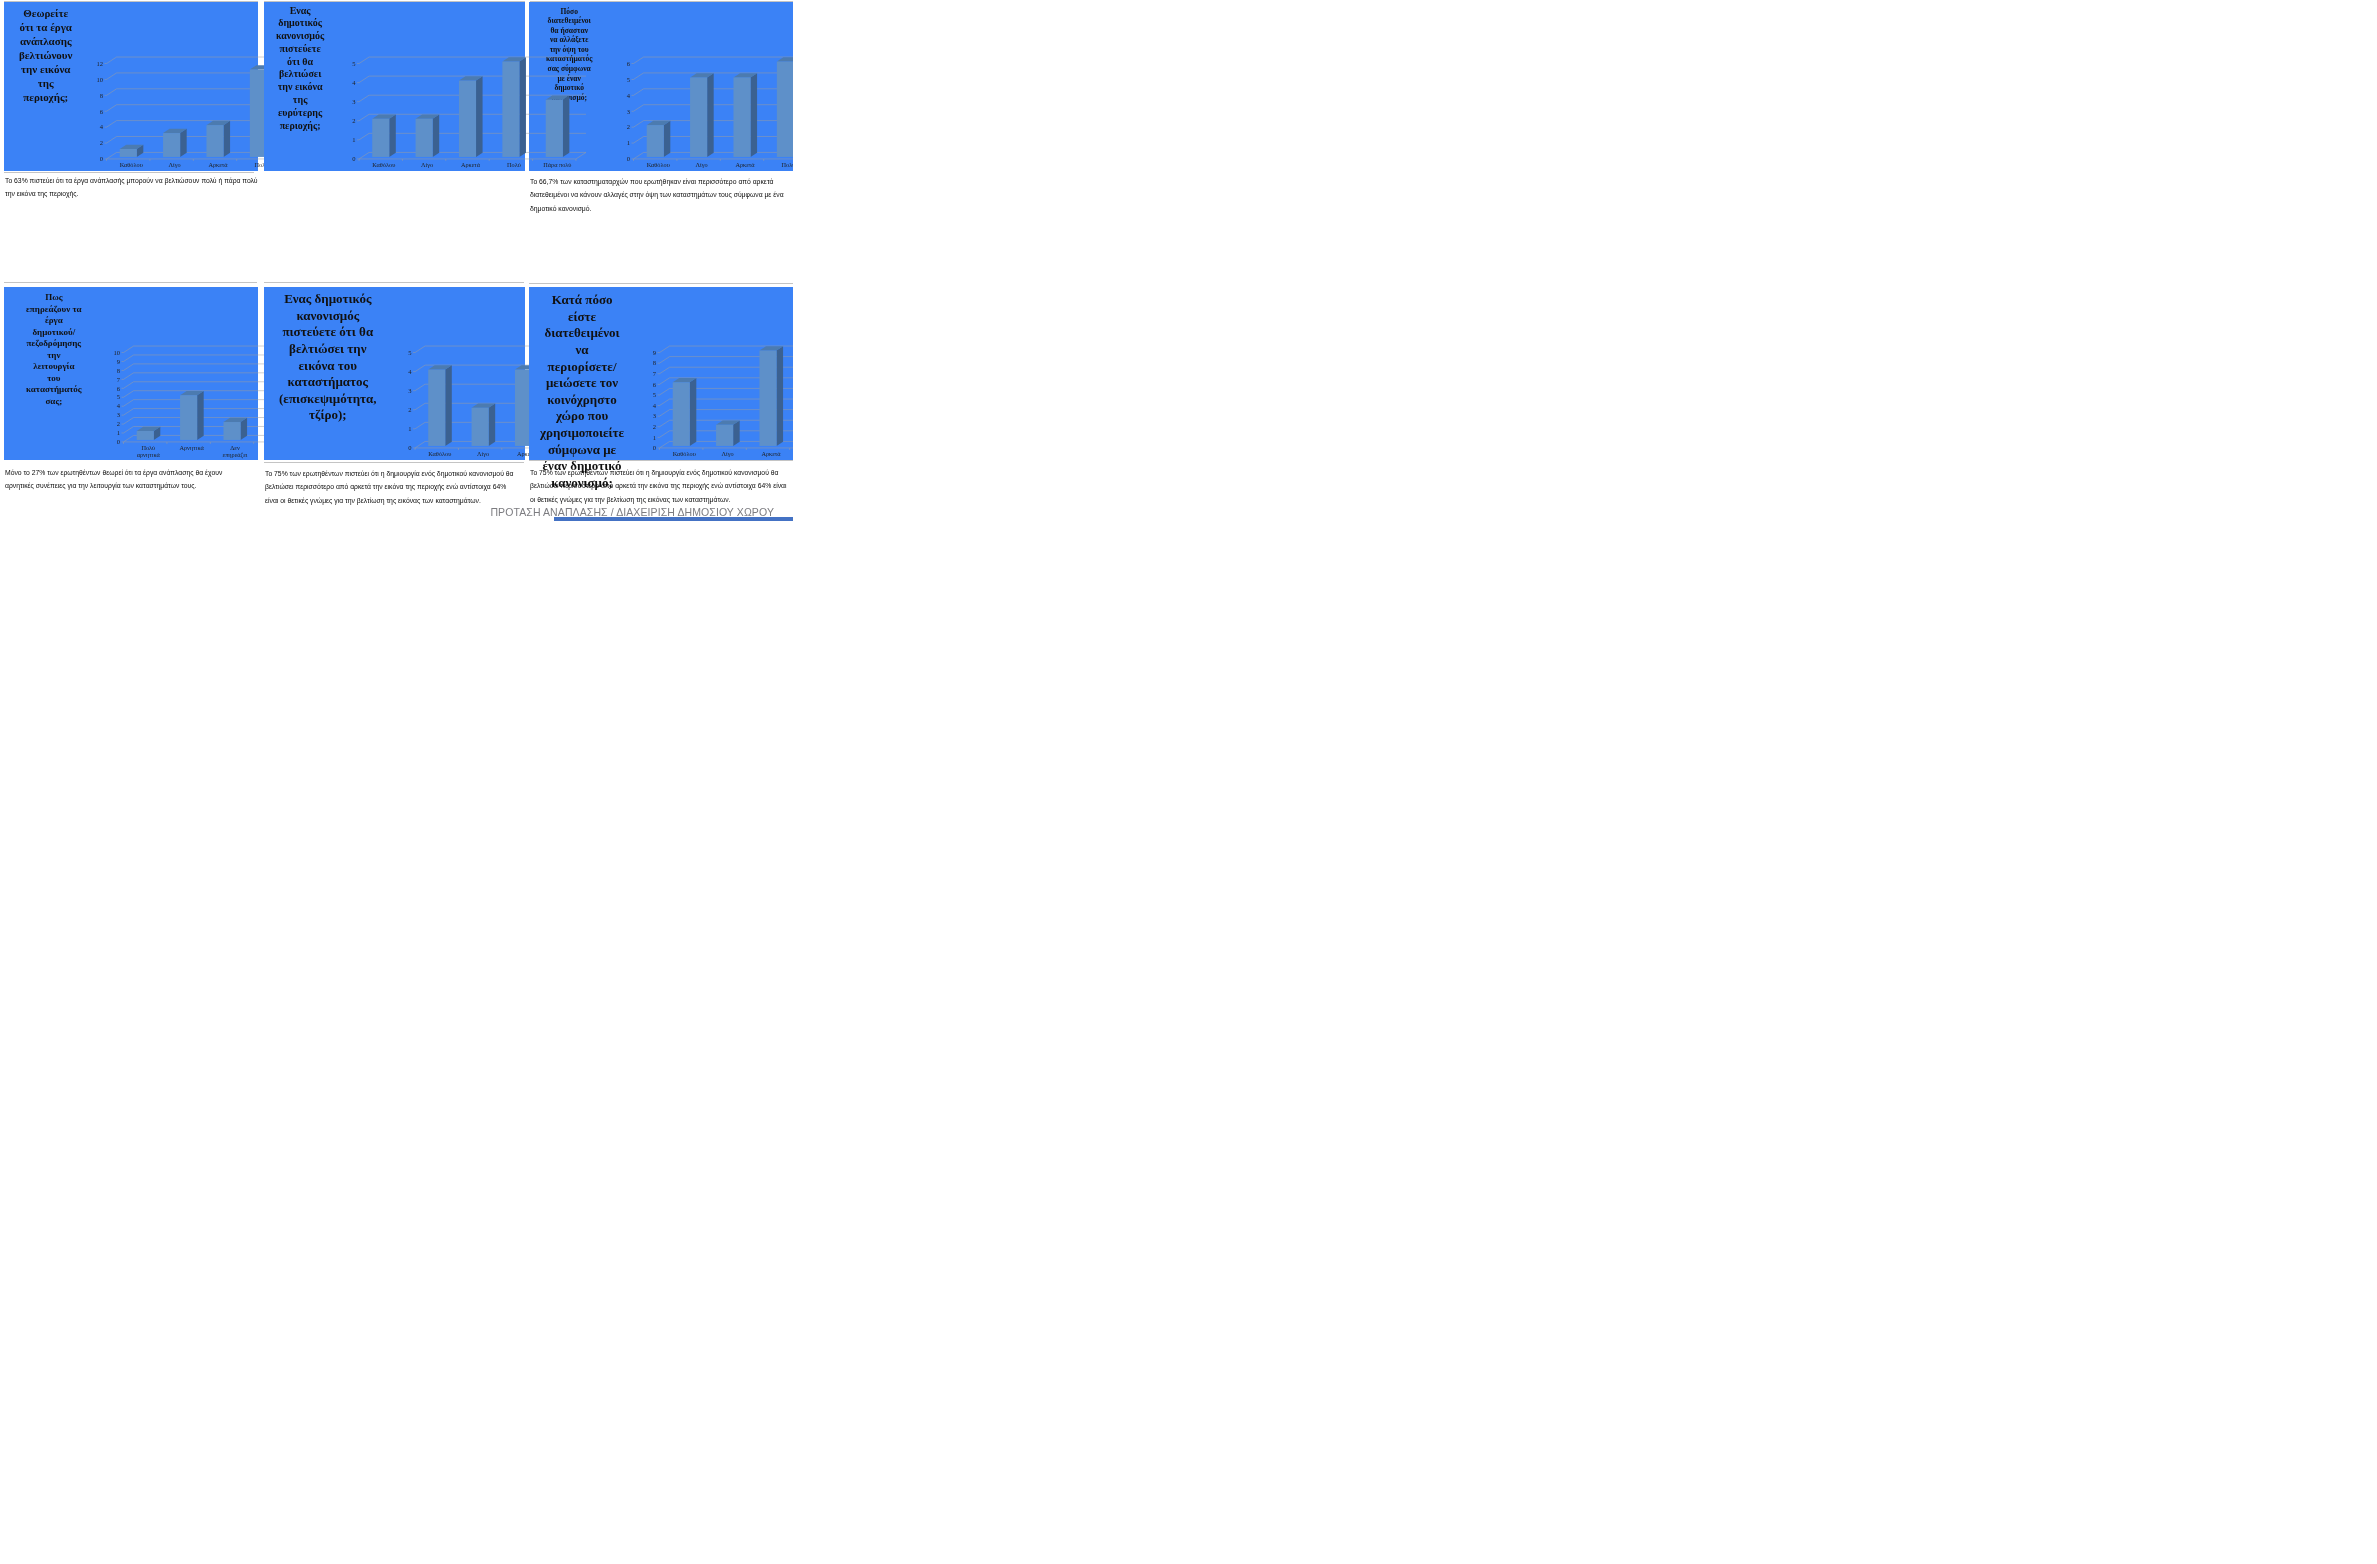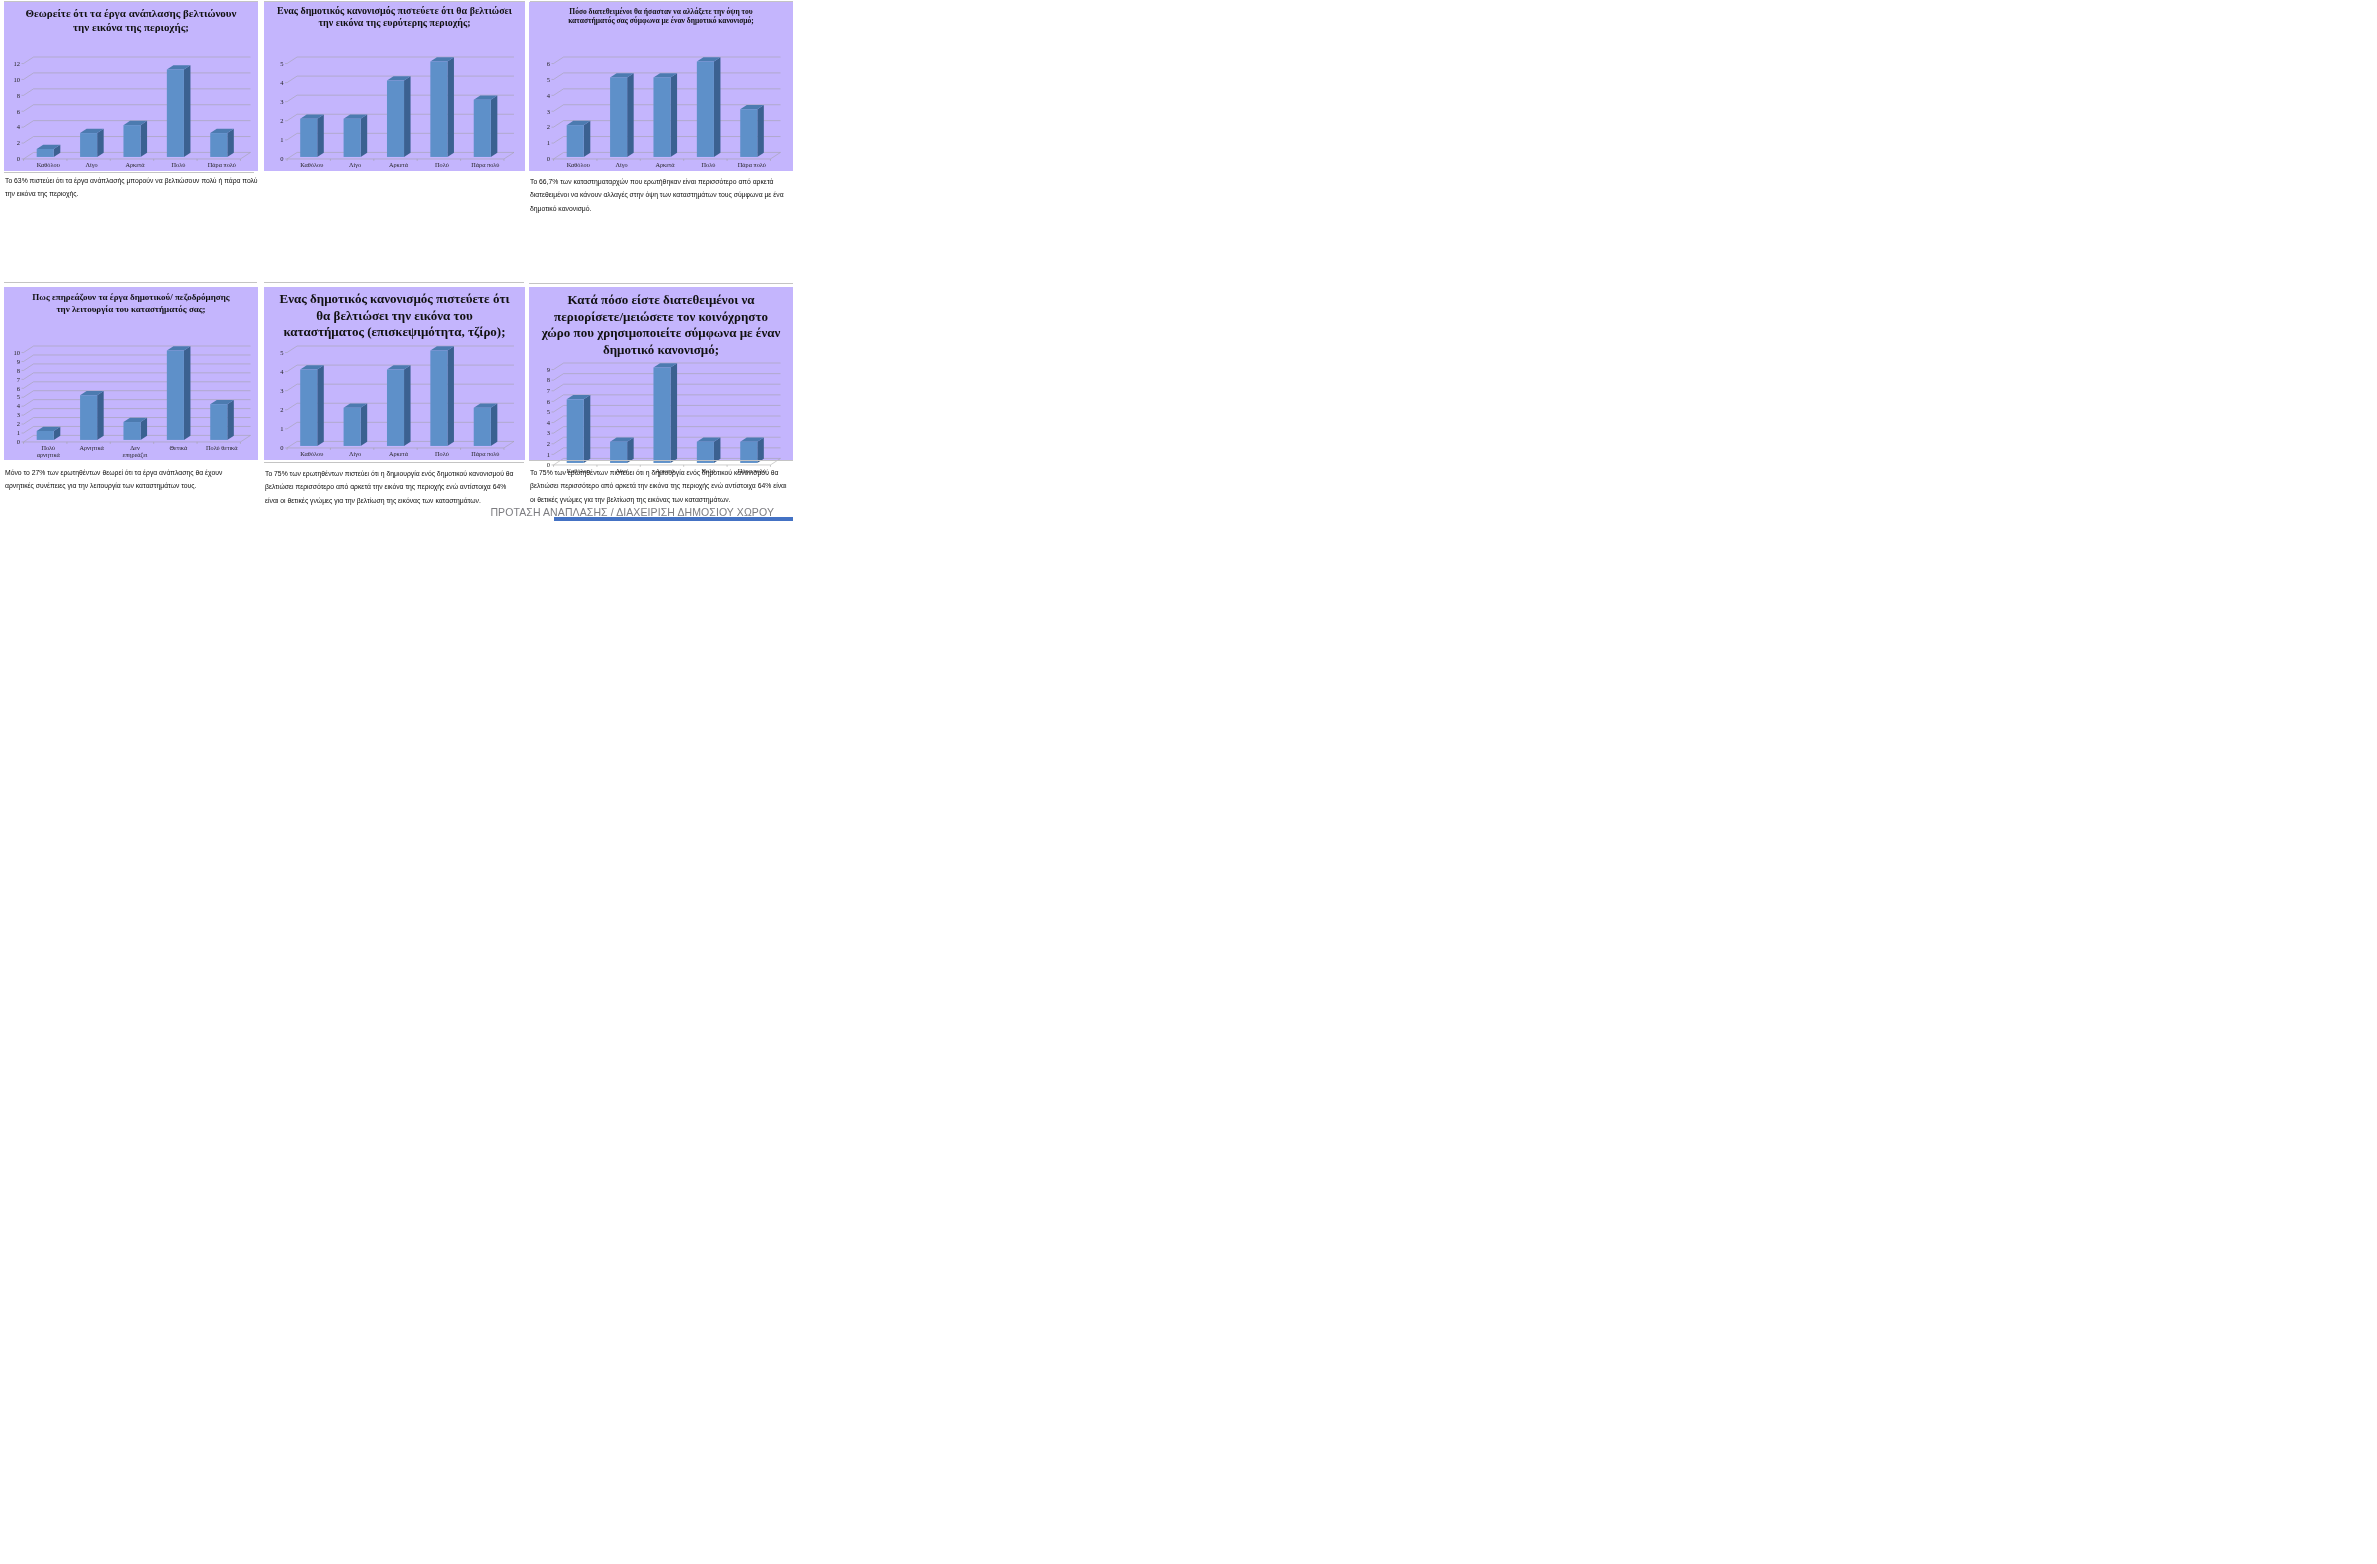--- a/index.html
+++ b/index.html
@@ -7,22 +7,21 @@
     position: relative;
     width: 793px;
     height: 521px;
     background: #ffffff;
     overflow: hidden;
     font-family: "Liberation Sans", sans-serif;
   }
   .chart-panel {
     position: absolute;
     display: flex;
-    flex-direction: column;
-    background: #c4b5fd;
+    background: #3b82f6;
   }
   .chart-title {
     font-family: "Liberation Serif", serif;
     font-weight: bold;
     color: #111111;
     text-align: center;
     line-height: 1.28;
   }
   .t1 { font-size: 11px;   padding: 4px 15px 0; }
   .t2 { font-size: 10px;   padding: 3px 12px 0; }

